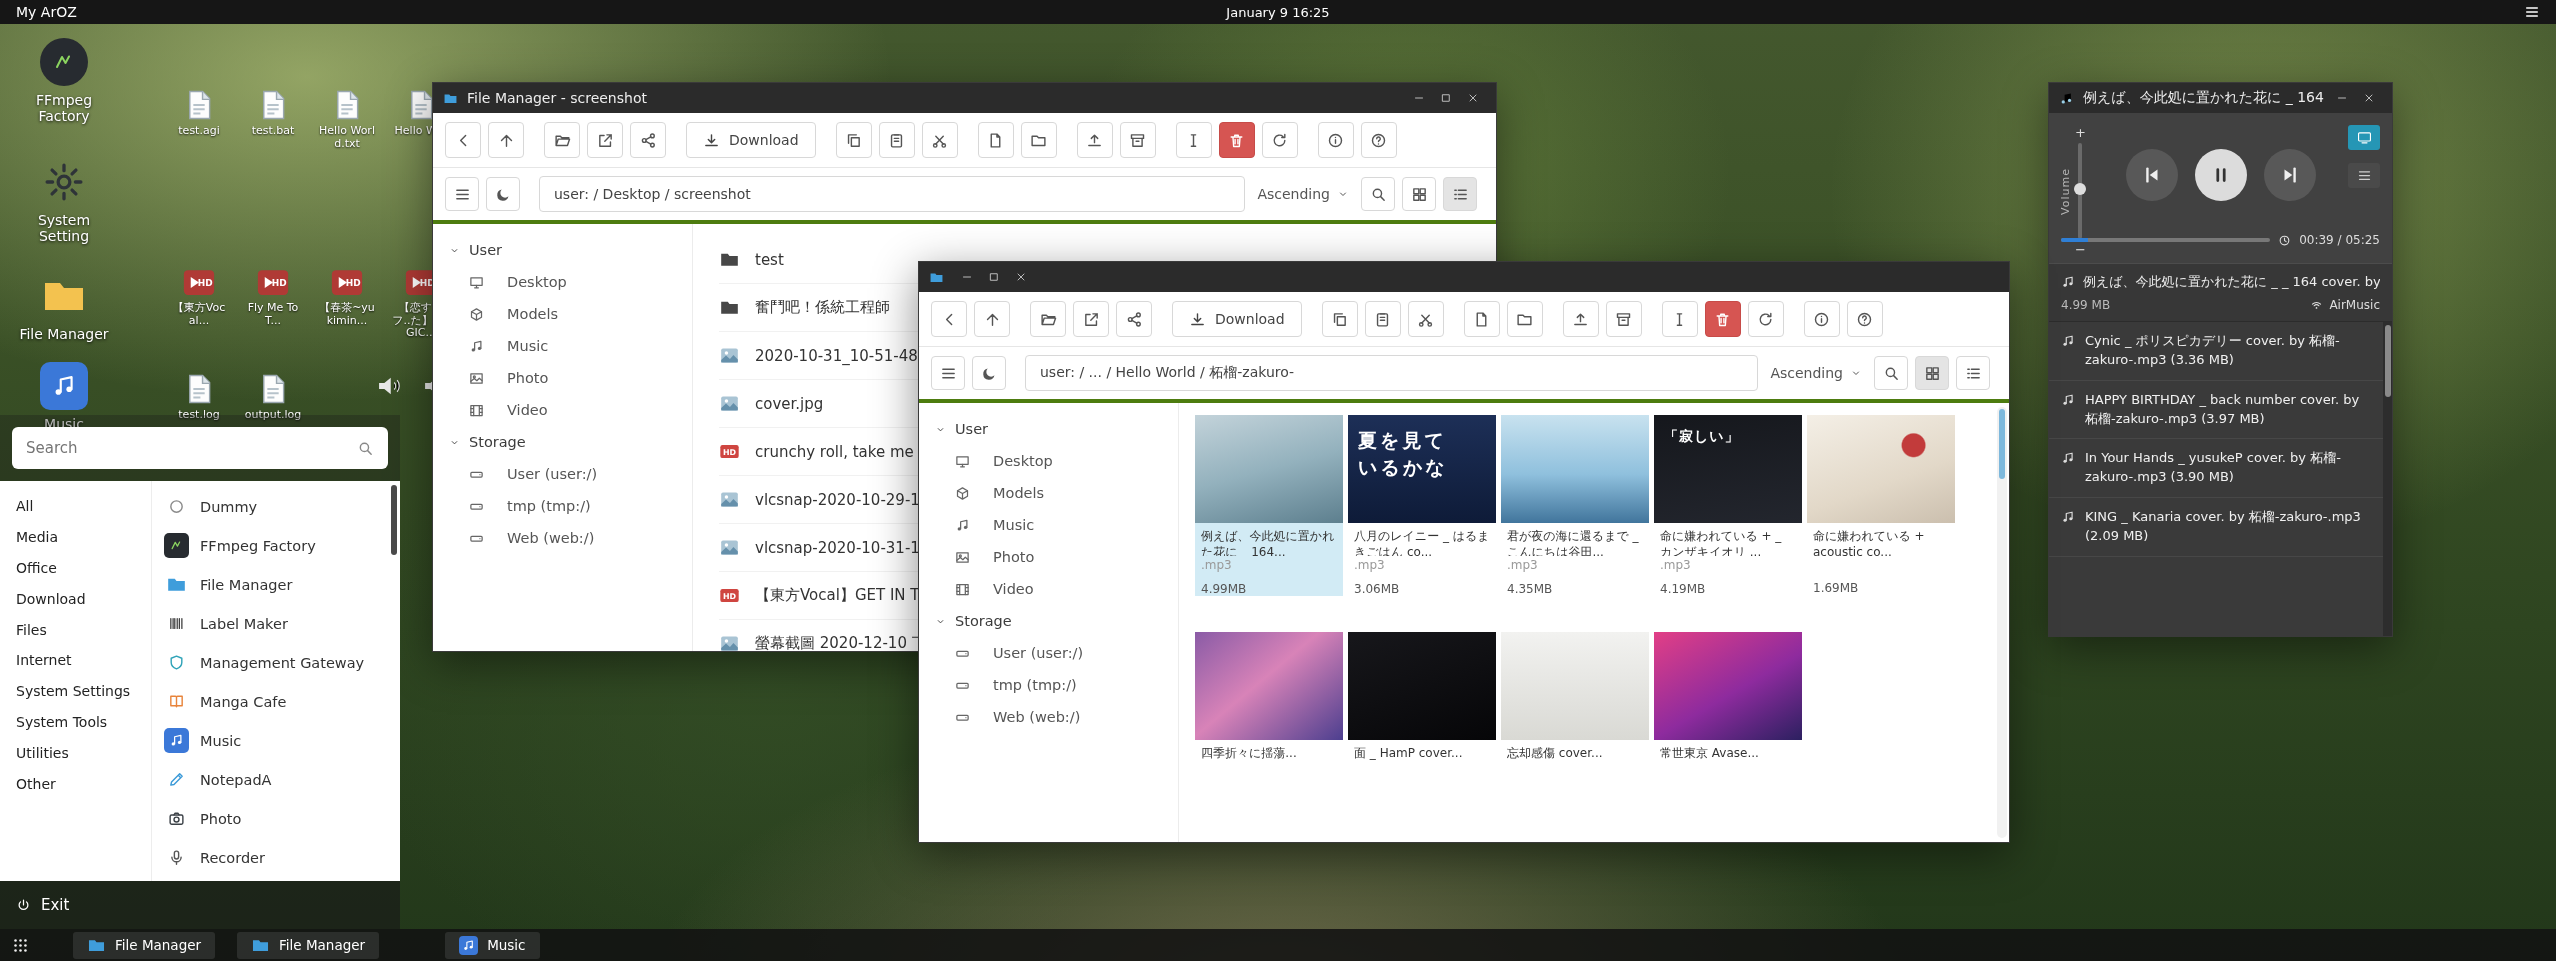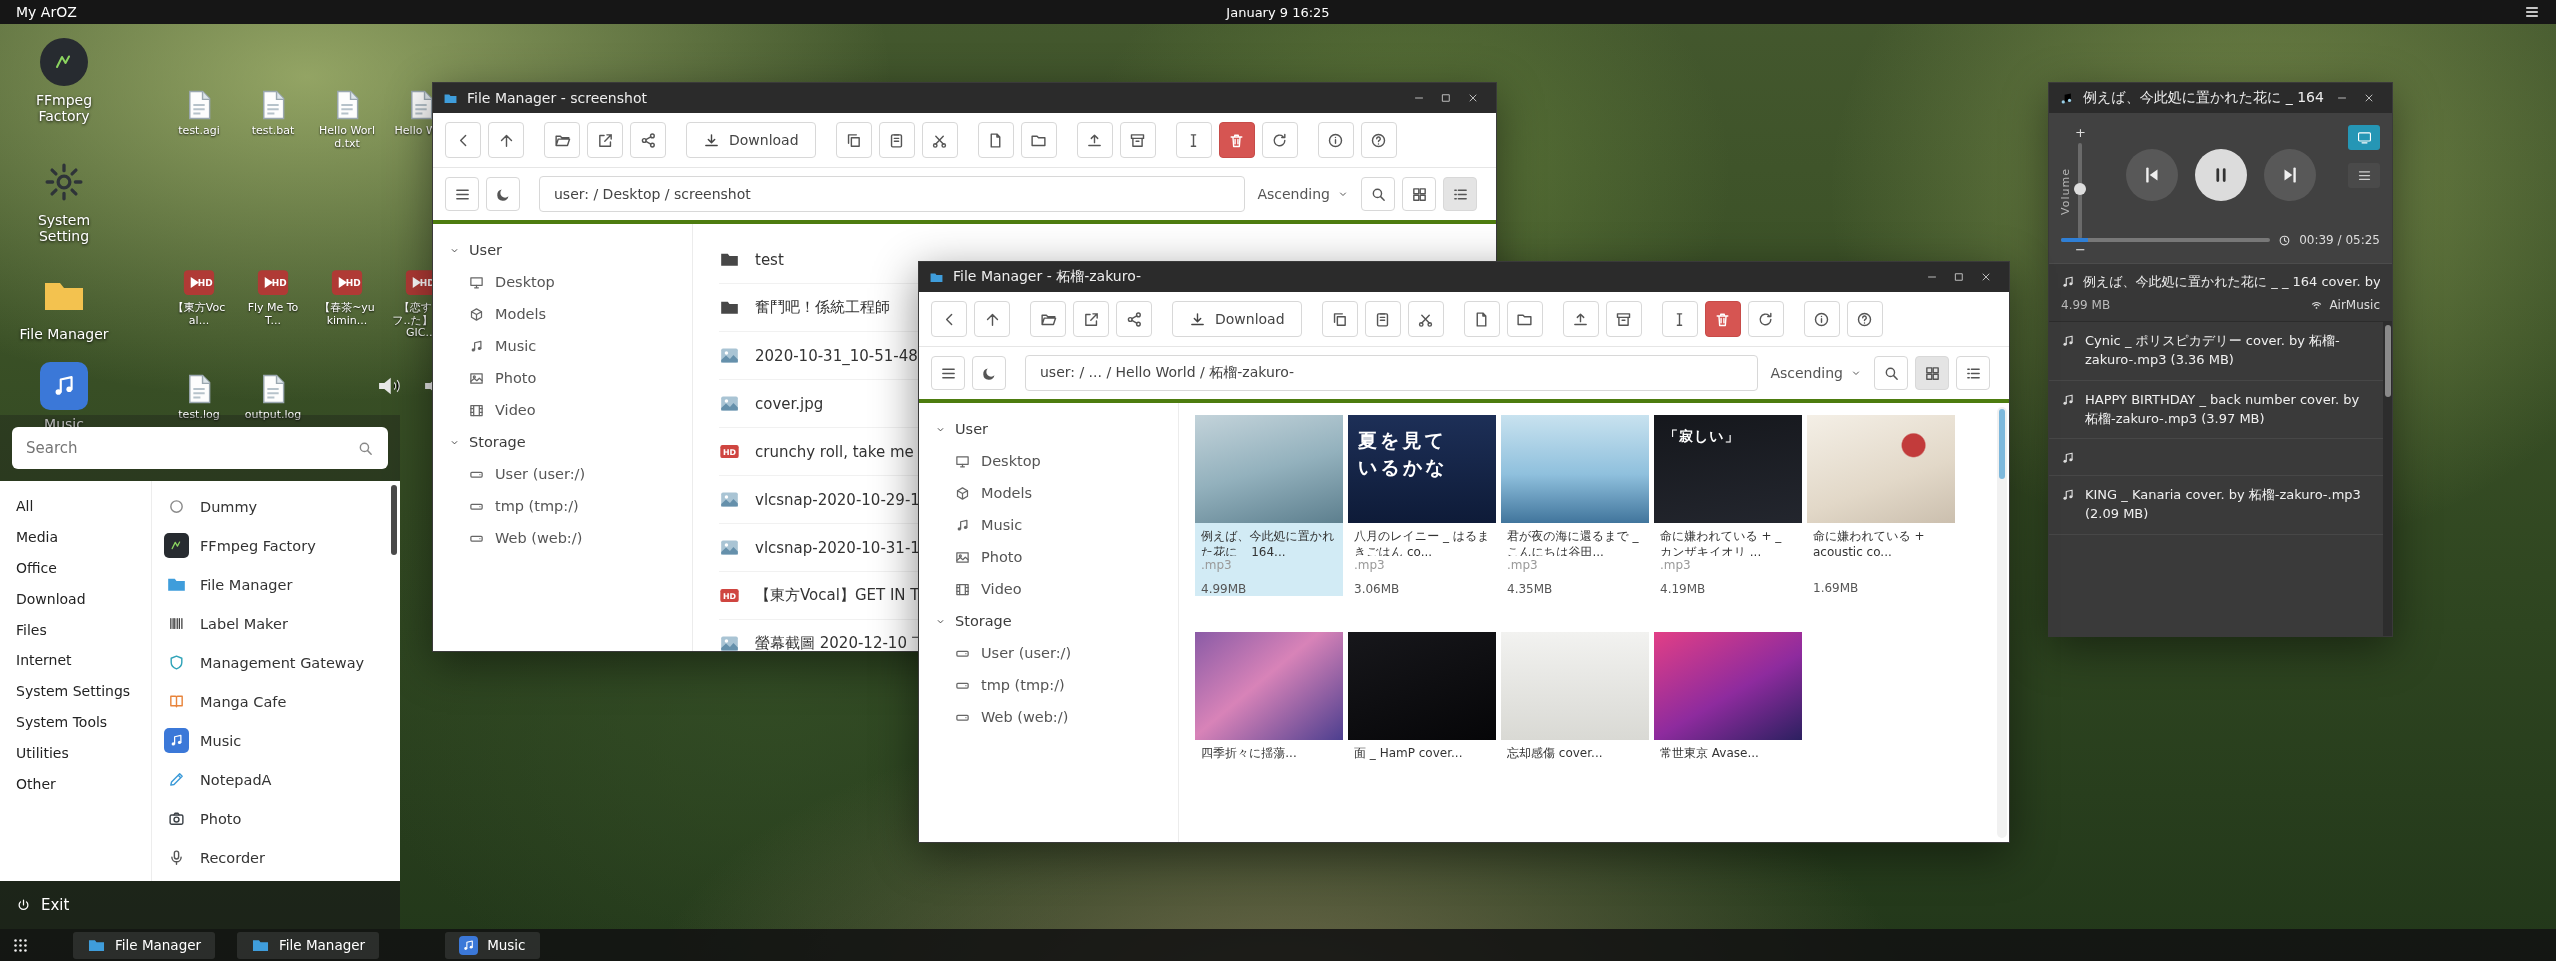--- a/index.html
+++ b/index.html
@@ -49,21 +49,21 @@
 .tb-download{width:auto;padding:0 16px;gap:9px;font-size:14px;color:#444}
 .gap{width:13px;flex-shrink:0}
 .pathbar{display:flex;align-items:center;padding:8px 12px;background:#fff;border-bottom:4px solid #4d7c0f;flex-shrink:0}
 .path-field{flex:1;height:36px;border:1px solid #d8d8d8;border-radius:4px;display:flex;align-items:center;padding:0 14px;font-size:14px;color:#444;margin:0 12px;white-space:nowrap;overflow:hidden}
 .sort{display:flex;align-items:center;gap:7px;font-size:14px;color:#555;margin-right:12px;white-space:nowrap}
 .sort .ic{width:12px;height:12px}
 .win-body{display:flex;flex:1;overflow:hidden}
 .sb{width:260px;border-right:1px solid #ececec;padding-top:10px;flex-shrink:0;background:#fff}
 .sb-head{display:flex;align-items:center;gap:9px;padding:8px 16px;font-size:14.5px;color:#3c3c3c}
 .sb-head .ic{width:11px;height:11px}
-.sb-item{display:flex;align-items:center;gap:11px;padding:8px 16px 8px 36px;font-size:14.5px;color:#555}
+.sb-item{display:flex;align-items:center;gap:23px;padding:8px 16px 8px 36px;font-size:14.5px;color:#555}
 .sb-item .ic{width:15px;height:15px;color:#666}
 .fm-list{flex:1;padding-top:12px;overflow:hidden;background:#fff}
 .file-row{display:flex;align-items:center;gap:15px;height:48px;margin-left:26px;padding-right:20px;border-bottom:1px solid #f1f1f1;font-size:15px;color:#333}
 .file-row .ic{width:21px;height:21px;flex-shrink:0}
 .fold{color:#474747}
 .fm-grid{flex:1;padding:12px 16px;overflow:hidden;position:relative;background:#fff}
 .tiles{display:flex;flex-wrap:wrap;column-gap:5px;row-gap:36px}
 .tile{width:148px}
 .tile.selected{background:#d2ebf5}
 .thumb{width:148px;height:108px;position:relative;overflow:hidden;background:#777}
@@ -760,21 +760,20 @@
         </div>
     </div>
   </div>
 </div>
 
 <div class="window" style="left:918px;top:261px;width:1092px;height:582px;z-index:20">
   <div class="titlebar">
     <svg class="t-icon" style="color:#3f9ddb">
         <use href="#i-folder-solid"></use>
       </svg>
-    <span class="t-title">File Manager - 柘榴-zakuro-</span>
     <span class="t-ctl">
         <svg class="ic">
           <use href="#i-min"></use>
         </svg>
       </span>
     <span class="t-ctl">
         <svg class="ic">
           <use href="#i-max"></use>
         </svg>
       </span>
@@ -1142,20 +1141,21 @@
     <div class="pl-item">
         <svg class="ic">
           <use href="#i-note"></use>
         </svg>
         <span>HAPPY BIRTHDAY _ back number cover. by 柘榴-zakuro-.mp3 (3.97 MB)</span>
       </div>
     <div class="pl-item">
         <svg class="ic">
           <use href="#i-note"></use>
         </svg>
+        <span>In Your Hands _ yusukeP cover. by 柘榴-zakuro-.mp3 (3.90 MB)</span>
       </div>
     <div class="pl-item">
         <svg class="ic">
           <use href="#i-note"></use>
         </svg>
         <span>KING _ Kanaria cover. by 柘榴-zakuro-.mp3 (2.09 MB)</span>
       </div>
     <div class="pl-scroll">
         <div class="pl-thumb"></div>
       </div>

